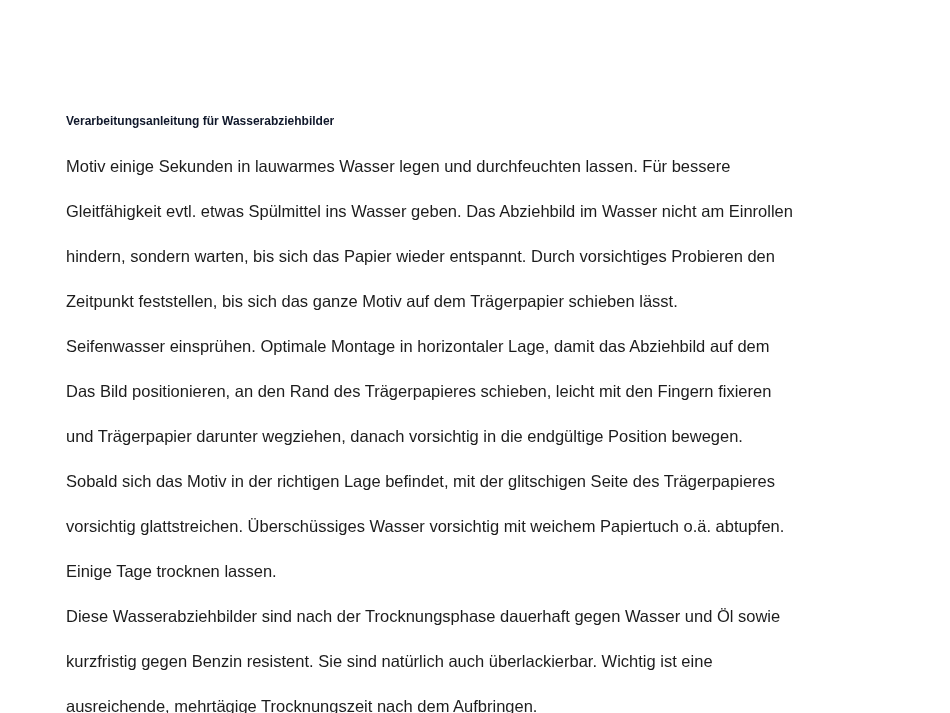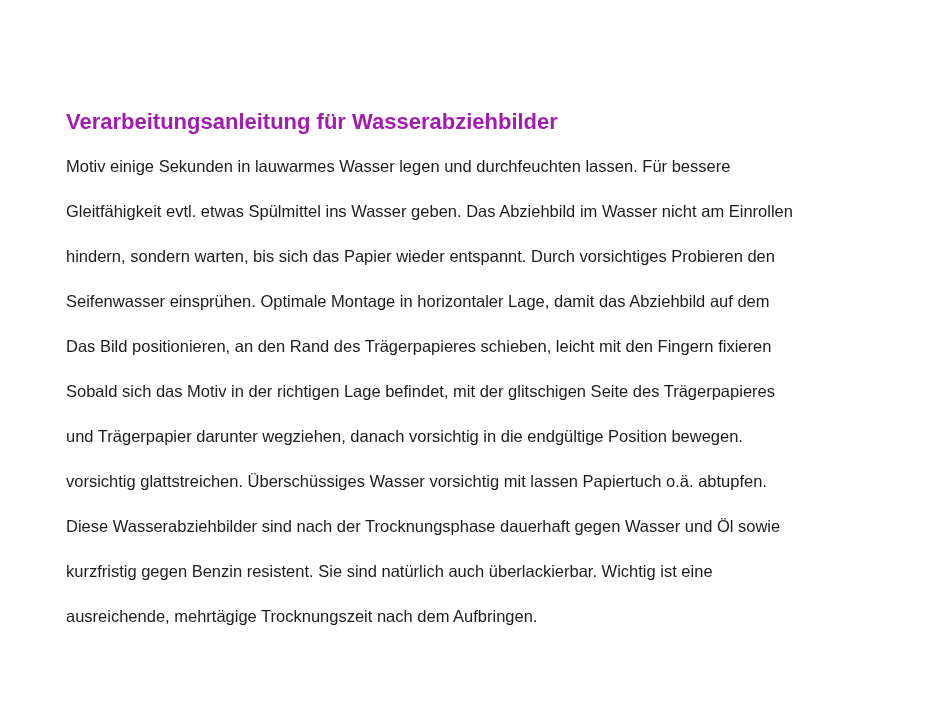--- a/index.html
+++ b/index.html
@@ -15,25 +15,25 @@
     color: #1c1c1c;
   }
   .page {
     box-sizing: border-box;
     width: 950px;
     height: 713px;
     padding: 107px 66px 0 66px;
     background: #ffffff;
   }
   .doc-title {
-    font-size: 22px;
+    font-size: 12px;
     font-weight: 700;
     line-height: 29px;
     margin: 0 0 9px 0;
-    color: #a21caf;
+    color: #0f172a;
   }
   .paragraph {
     margin: 0 0 8px 0;
     font-size: 16.5px;
     line-height: 29px;
   }
   .line {
     display: block;
     white-space: nowrap;
     margin-top: 16px;
@@ -43,31 +43,33 @@
 <body>
 
 <div class="page">
 
   <h1 class="doc-title">Verarbeitungsanleitung für Wasserabziehbilder</h1>
 
   <p class="paragraph">
     <span class="line">Motiv einige Sekunden in lauwarmes Wasser legen und durchfeuchten lassen. Für bessere</span>
     <span class="line">Gleitfähigkeit evtl. etwas Spülmittel ins Wasser geben. Das Abziehbild im Wasser nicht am Einrollen</span>
     <span class="line">hindern, sondern warten, bis sich das Papier wieder entspannt. Durch vorsichtiges Probieren den</span>
+    <span class="line">Zeitpunkt feststellen, bis sich das ganze Motiv auf dem Trägerpapier schieben lässt.</span>
   </p>
 
   <p class="paragraph">
     <span class="line">Seifenwasser einsprühen. Optimale Montage in horizontaler Lage, damit das Abziehbild auf dem</span>
   </p>
 
   <p class="paragraph">
     <span class="line">Das Bild positionieren, an den Rand des Trägerpapieres schieben, leicht mit den Fingern fixieren</span>
+    <span class="line">und Trägerpapier darunter wegziehen, danach vorsichtig in die endgültige Position bewegen.</span>
     <span class="line">Sobald sich das Motiv in der richtigen Lage befindet, mit der glitschigen Seite des Trägerpapieres</span>
-    <span class="line">und Trägerpapier darunter wegziehen, danach vorsichtig in die endgültige Position bewegen.</span>
-    <span class="line">vorsichtig glattstreichen. Überschüssiges Wasser vorsichtig mit lassen Papiertuch o.ä. abtupfen.</span>
+    <span class="line">vorsichtig glattstreichen. Überschüssiges Wasser vorsichtig mit weichem Papiertuch o.ä. abtupfen.</span>
+    <span class="line">Einige Tage trocknen lassen.</span>
   </p>
 
   <p class="paragraph">
     <span class="line">Diese Wasserabziehbilder sind nach der Trocknungsphase dauerhaft gegen Wasser und Öl sowie</span>
     <span class="line">kurzfristig gegen Benzin resistent. Sie sind natürlich auch überlackierbar. Wichtig ist eine</span>
     <span class="line">ausreichende, mehrtägige Trocknungszeit nach dem Aufbringen.</span>
   </p>
 
 </div>
 

